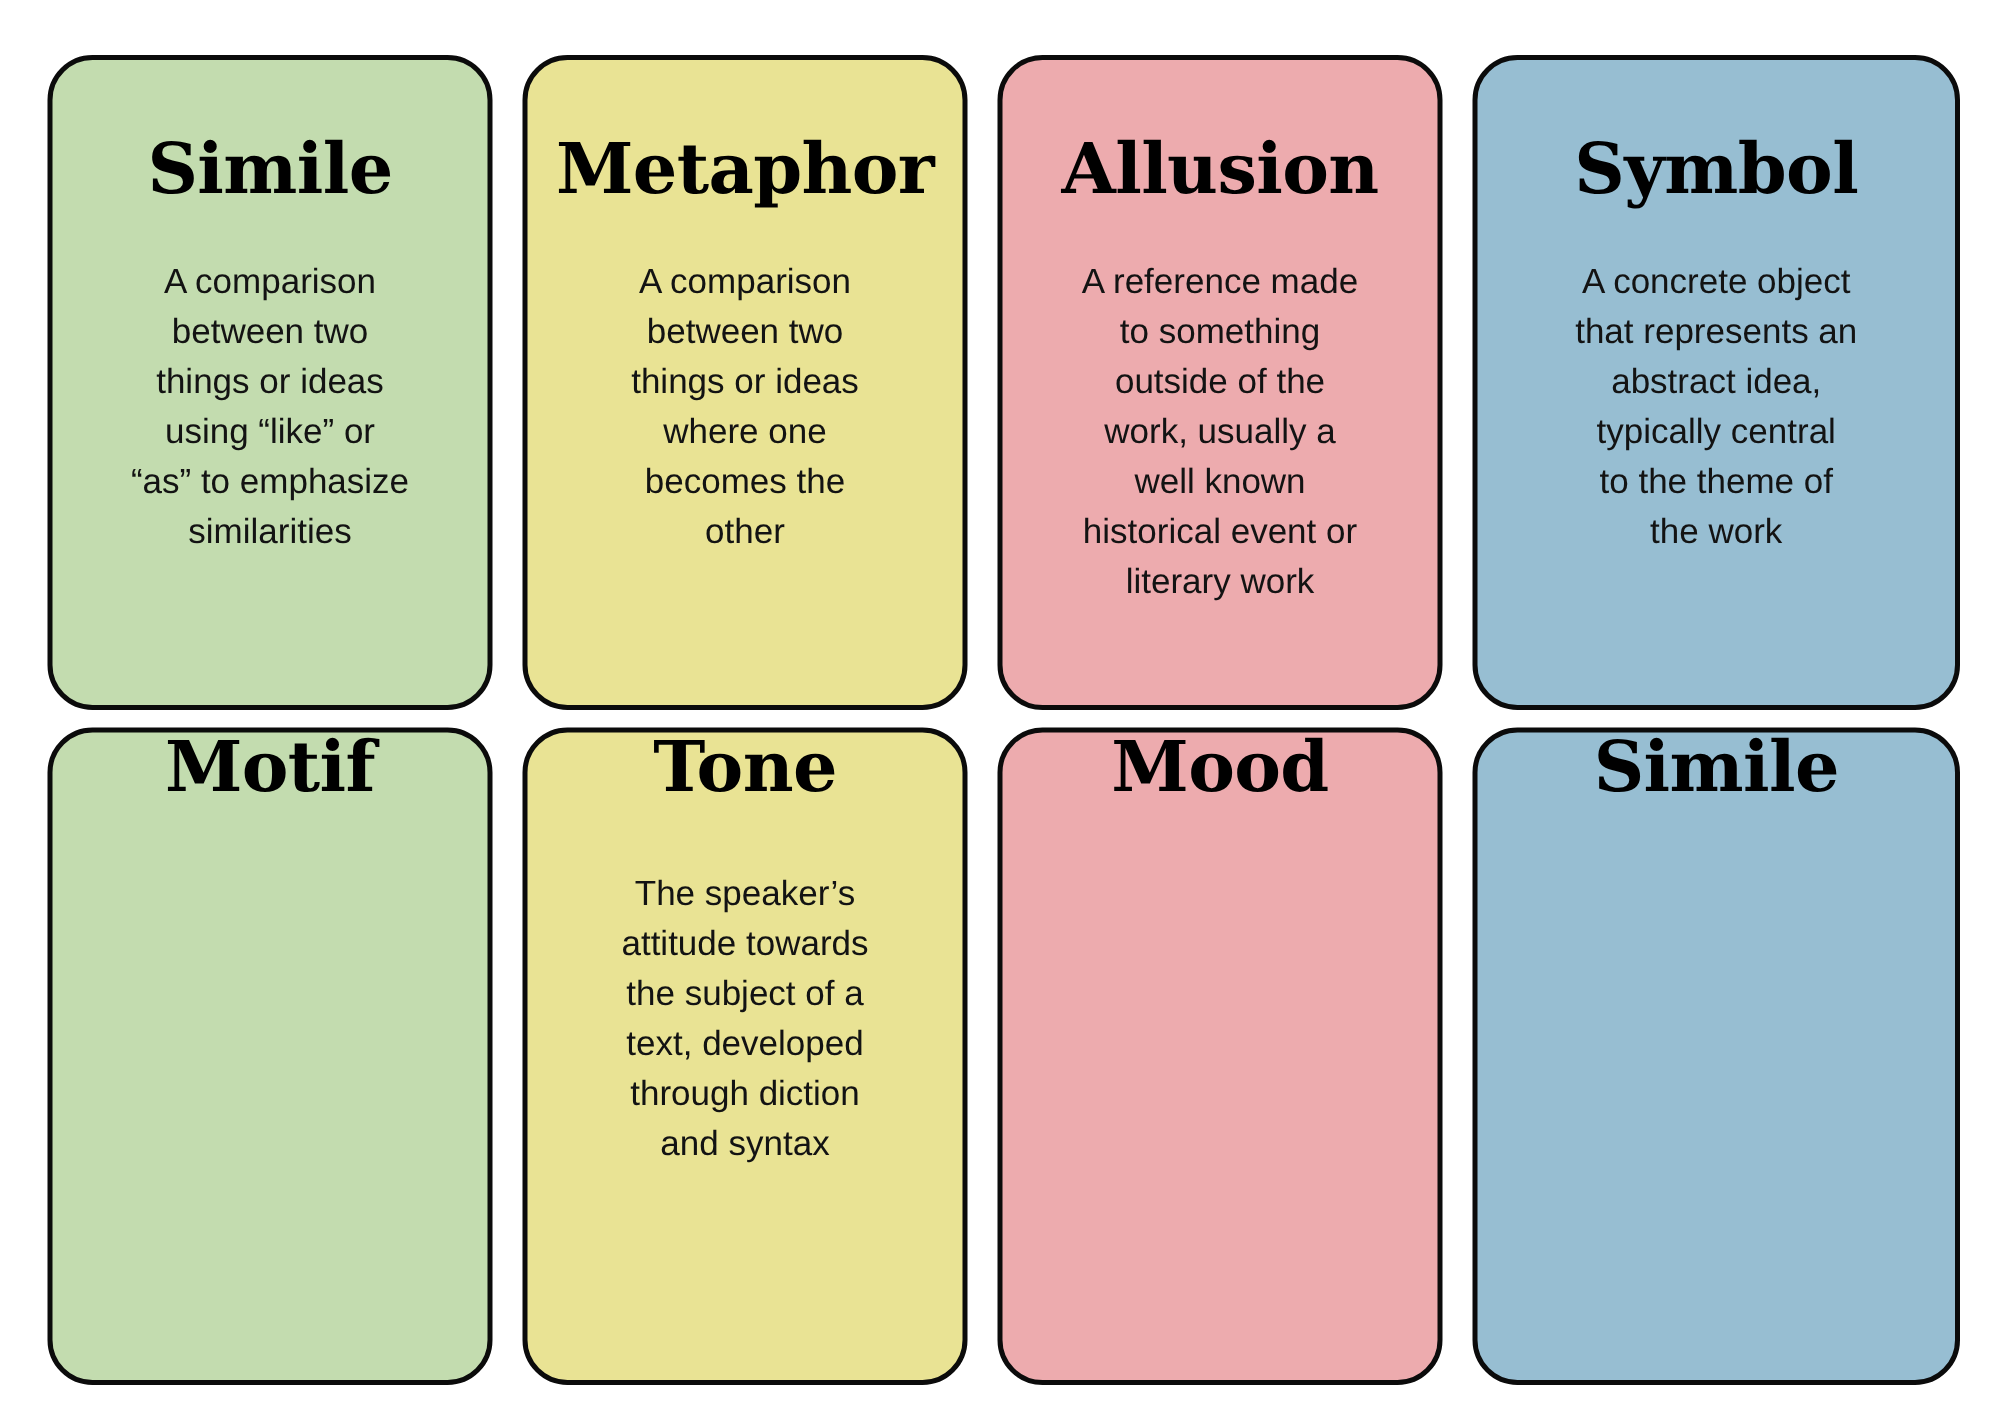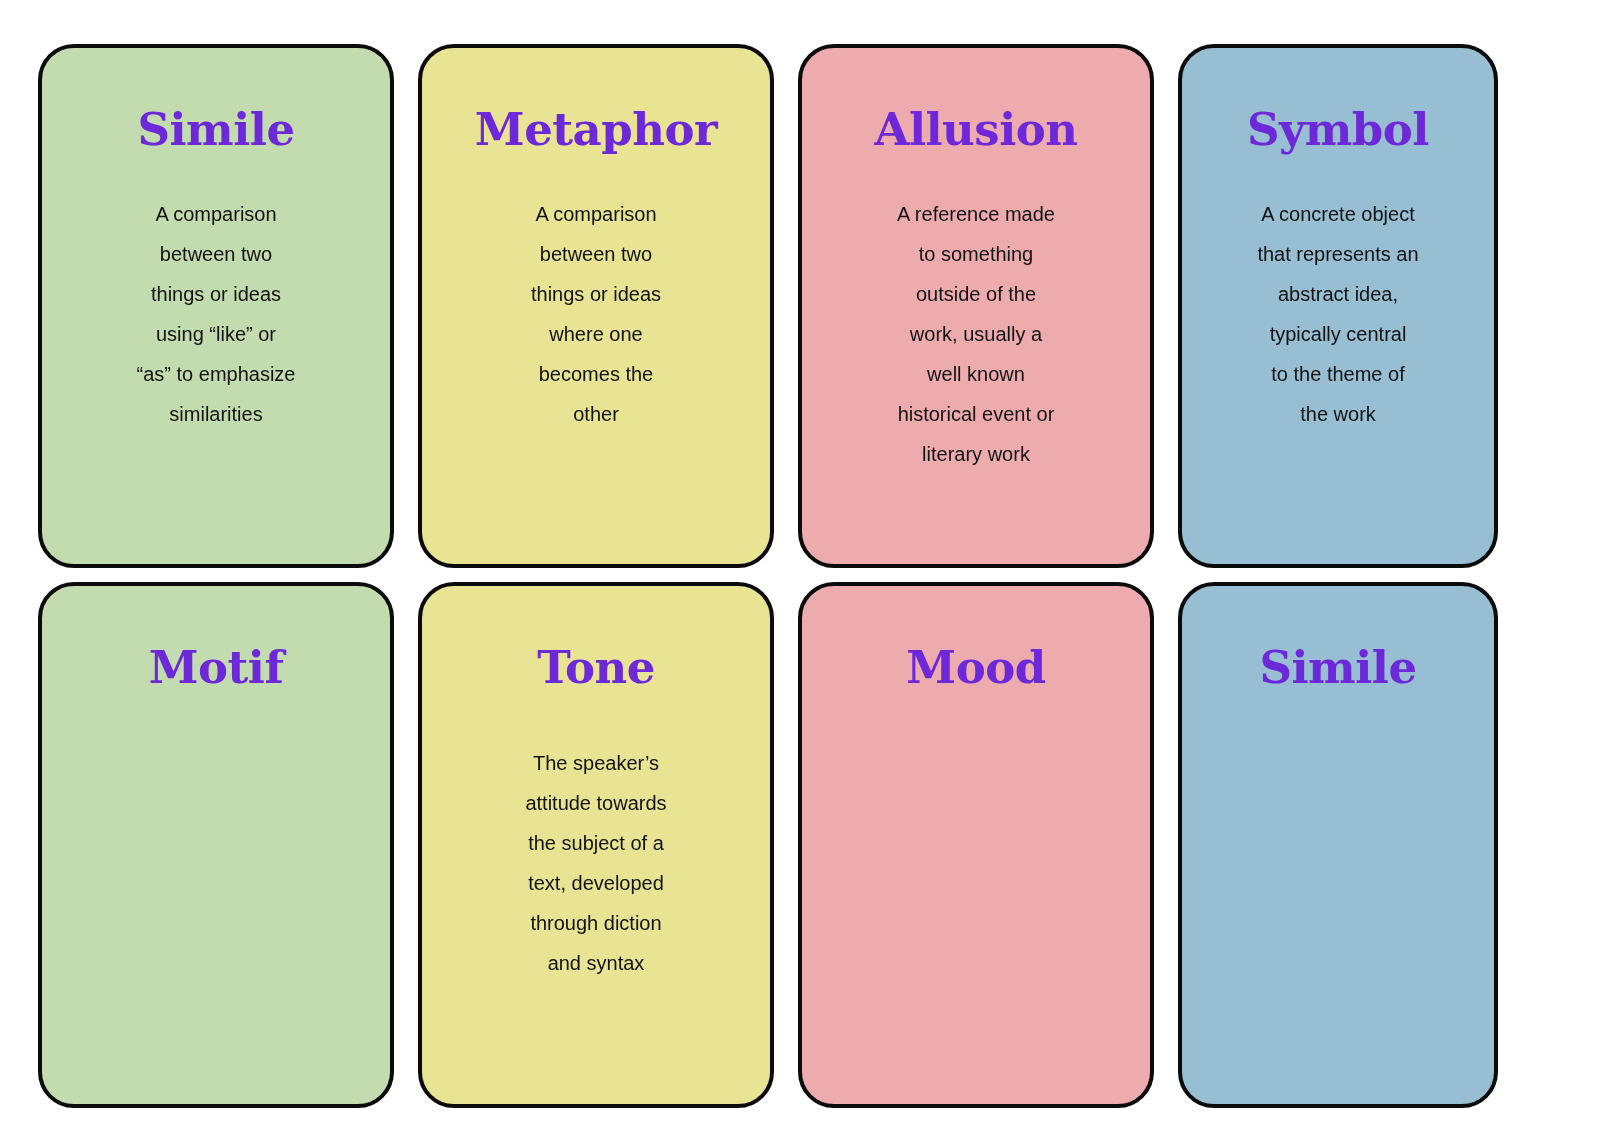--- a/index.html
+++ b/index.html
@@ -41,53 +41,53 @@
   }
 
   .card.green  { background: #c3dcaf; }
   .card.yellow { background: #e9e394; }
   .card.pink   { background: #edabae; }
   .card.blue   { background: #97bed2; }
 
   .card-title {
     font-family: "DejaVu Serif", serif;
     font-weight: bold;
-    font-size: 45px;
+    font-size: 56px;
     line-height: 1;
-    color: #6d28d9;
+    color: #000000;
     text-align: center;
     letter-spacing: -0.5px;
     width: 100%;
     padding: 0 10px;
     box-sizing: border-box;
   }
 
   .card-desc {
     font-family: "Liberation Sans", sans-serif;
     font-weight: 400;
-    font-size: 20px;
+    font-size: 28px;
     line-height: 40px;
     color: #131313;
     text-align: center;
     width: 100%;
     padding: 0 18px;
     box-sizing: border-box;
     white-space: pre-line;
   }
 
   
   .row-top .card-title { margin-top: 59px; }
   .row-top .card-desc  { margin-top: 42px; }
 
   
-  .row-bottom .card-title { margin-top: 59px; }
+  .row-bottom .card-title { }
   .row-bottom .card-desc  { margin-top: 53px; }
 
   
-  .card.clipped { width: 320px; }
+  .card.clipped { width: 390px; }
 </style>
 </head>
 <body>
 
 <div id="card-grid">
 
   <div class="card green row-top">
     <div class="card-title">Simile</div>
     <div class="card-desc">A comparison
 between two

